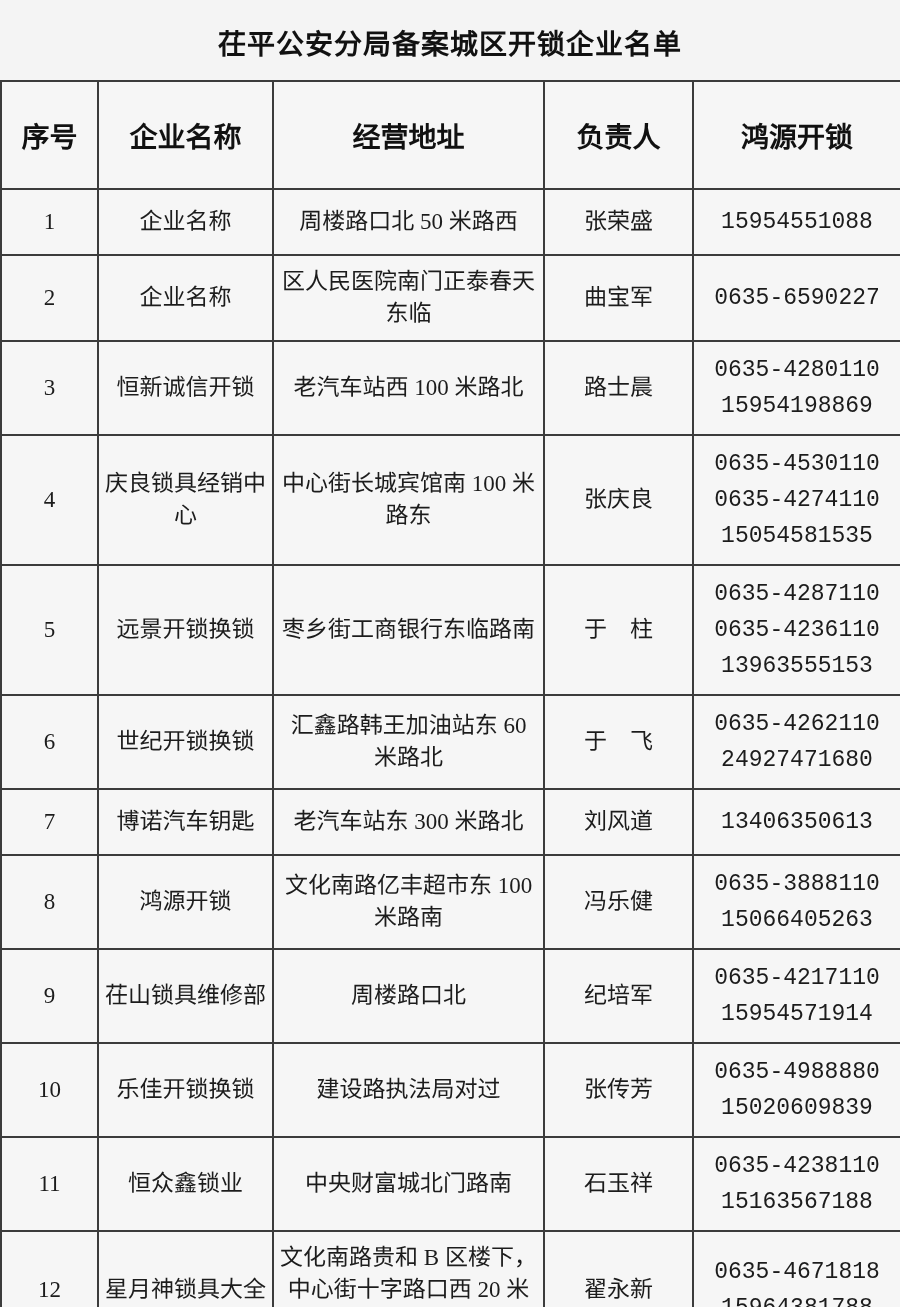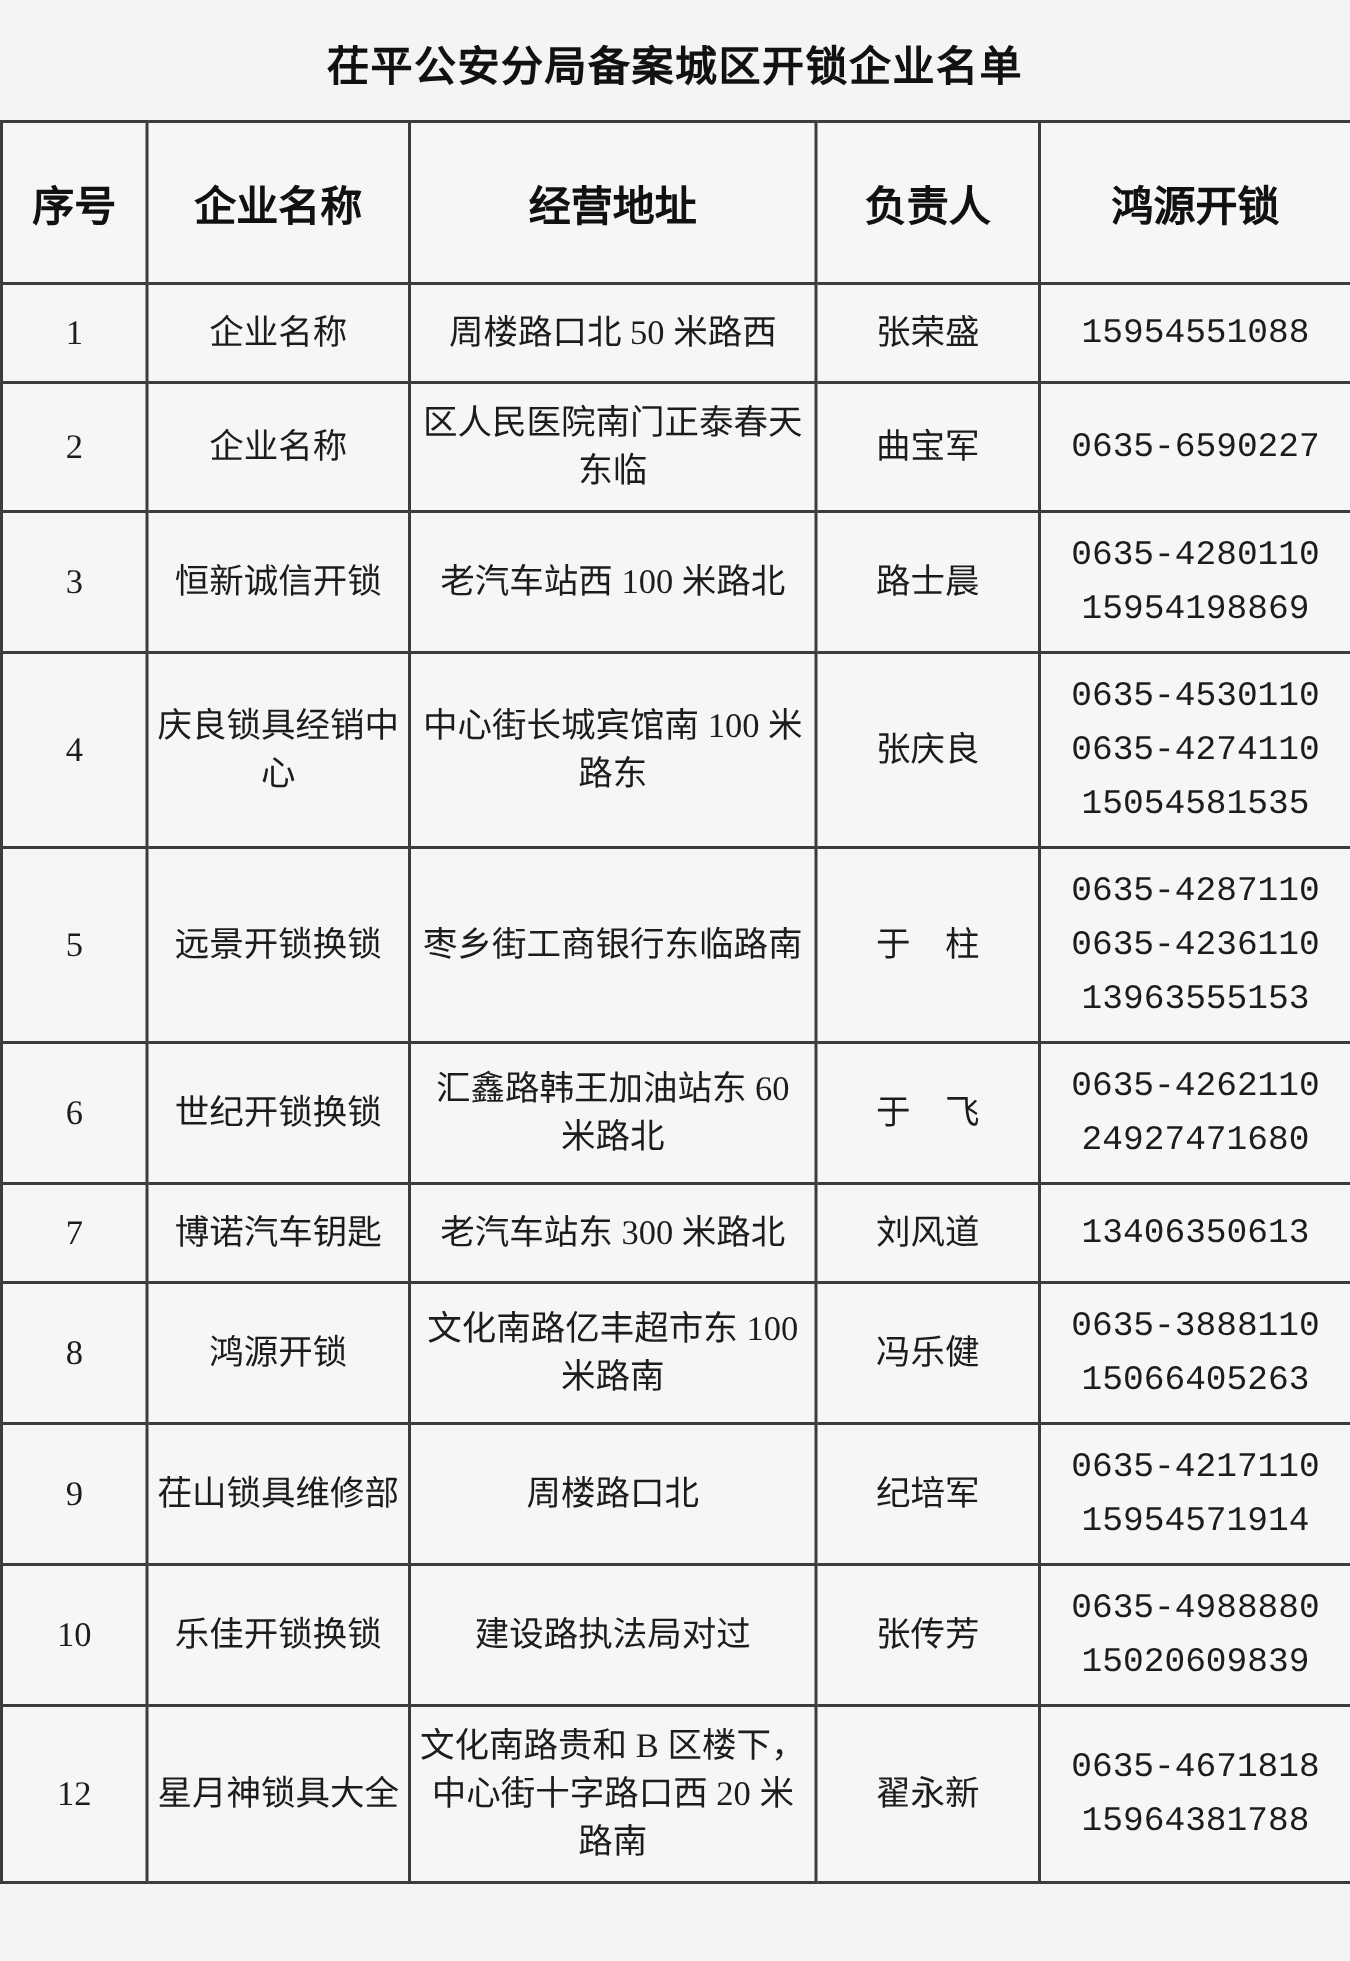--- a/index.html
+++ b/index.html
@@ -192,20 +192,30 @@
           <td data-name="row-number">10</td>
           <td data-name="company-name">乐佳开锁换锁</td>
           <td data-name="business-address">建设路执法局对过</td>
           <td data-name="person-in-charge">张传芳</td>
           <td data-name="contact-phones">
             <div data-name="phone-number">0635-4988880</div>
             <div data-name="phone-number">15020609839</div>
           </td>
         </tr>
         <tr data-name="table-row">
+          <td data-name="row-number">11</td>
+          <td data-name="company-name">恒众鑫锁业</td>
+          <td data-name="business-address">中央财富城北门路南</td>
+          <td data-name="person-in-charge">石玉祥</td>
+          <td data-name="contact-phones">
+            <div data-name="phone-number">0635-4238110</div>
+            <div data-name="phone-number">15163567188</div>
+          </td>
+        </tr>
+        <tr data-name="table-row">
           <td data-name="row-number">12</td>
           <td data-name="company-name">星月神锁具大全</td>
           <td data-name="business-address">文化南路贵和 B 区楼下，中心街十字路口西 20 米路南</td>
           <td data-name="person-in-charge">翟永新</td>
           <td data-name="contact-phones">
             <div data-name="phone-number">0635-4671818</div>
             <div data-name="phone-number">15964381788</div>
           </td>
         </tr>
       </tbody>

